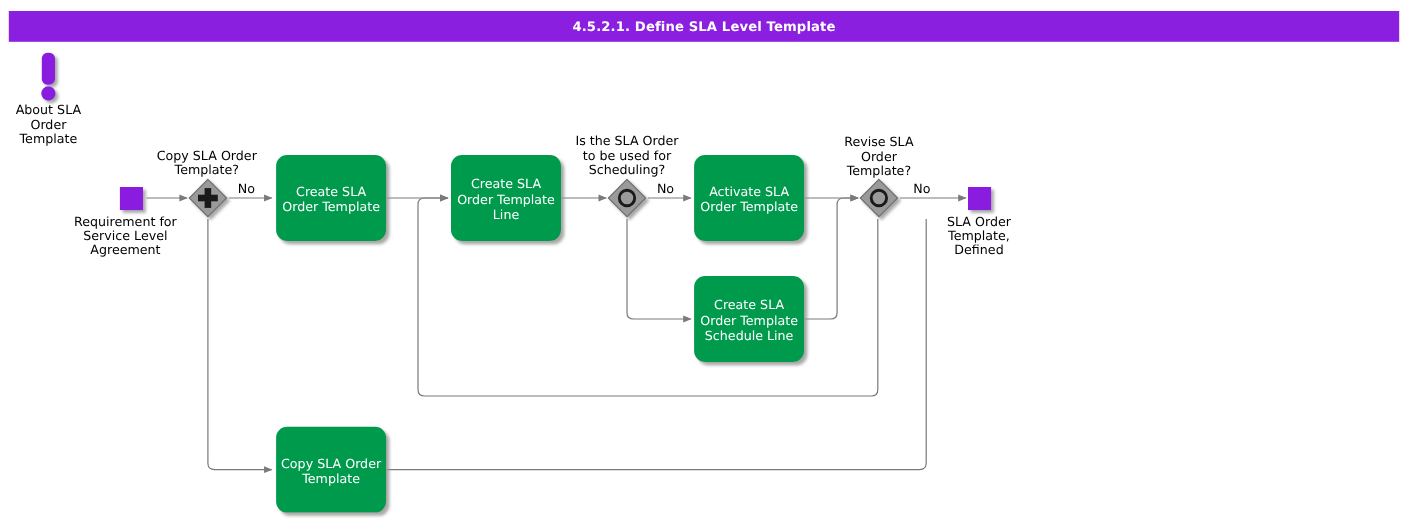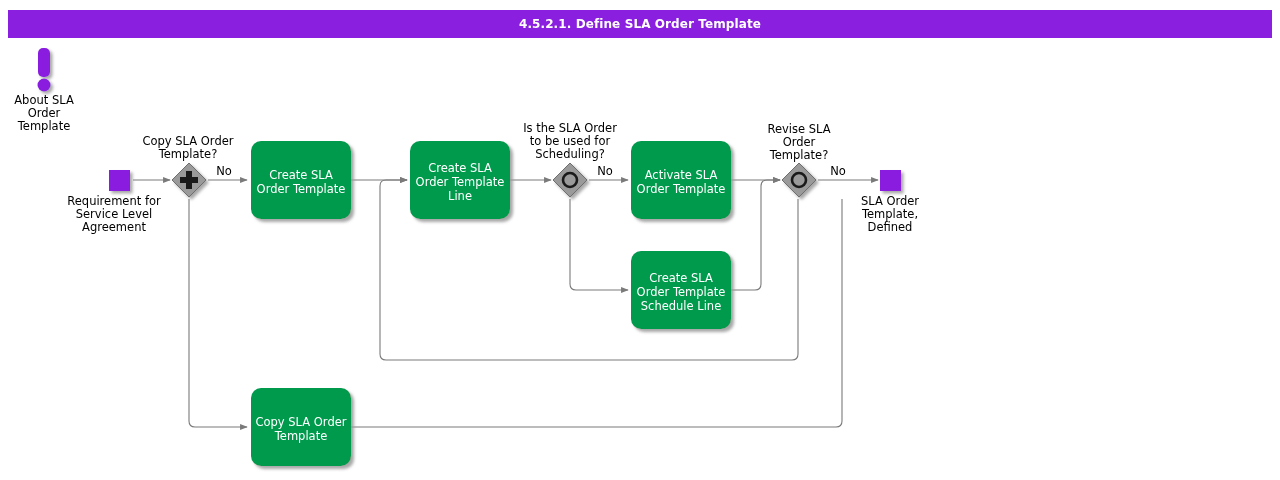--- a/index.html
+++ b/index.html
@@ -62,21 +62,21 @@
   .flow {
     fill: none;
     stroke: #7a7a7a;
     stroke-width: 1.1;
   }
 </style>
 </head>
 <body>
 
 <div class="title-bar">
-  <span class="title-text">4.5.2.1. Define SLA Order Template</span>
+  <span class="title-text">4.5.2.1. Define SLA Level Template</span>
 </div>
 
 <svg id="canvas" width="1280" height="480" viewBox="0 0 1280 480">
   <defs>
     <marker id="arrow" viewBox="0 0 10 10" refX="9" refY="5" markerWidth="7" markerHeight="7" orient="auto-start-reverse">
       <path d="M 0 1 L 10 5 L 0 9 z" fill="#7a7a7a"></path>
     </marker>
     <filter id="shadow" x="-20%" y="-20%" width="160%" height="160%">
       <feDropShadow dx="3" dy="3" stdDeviation="1.6" flood-color="#999999" flood-opacity="0.85"></feDropShadow>
     </filter>

